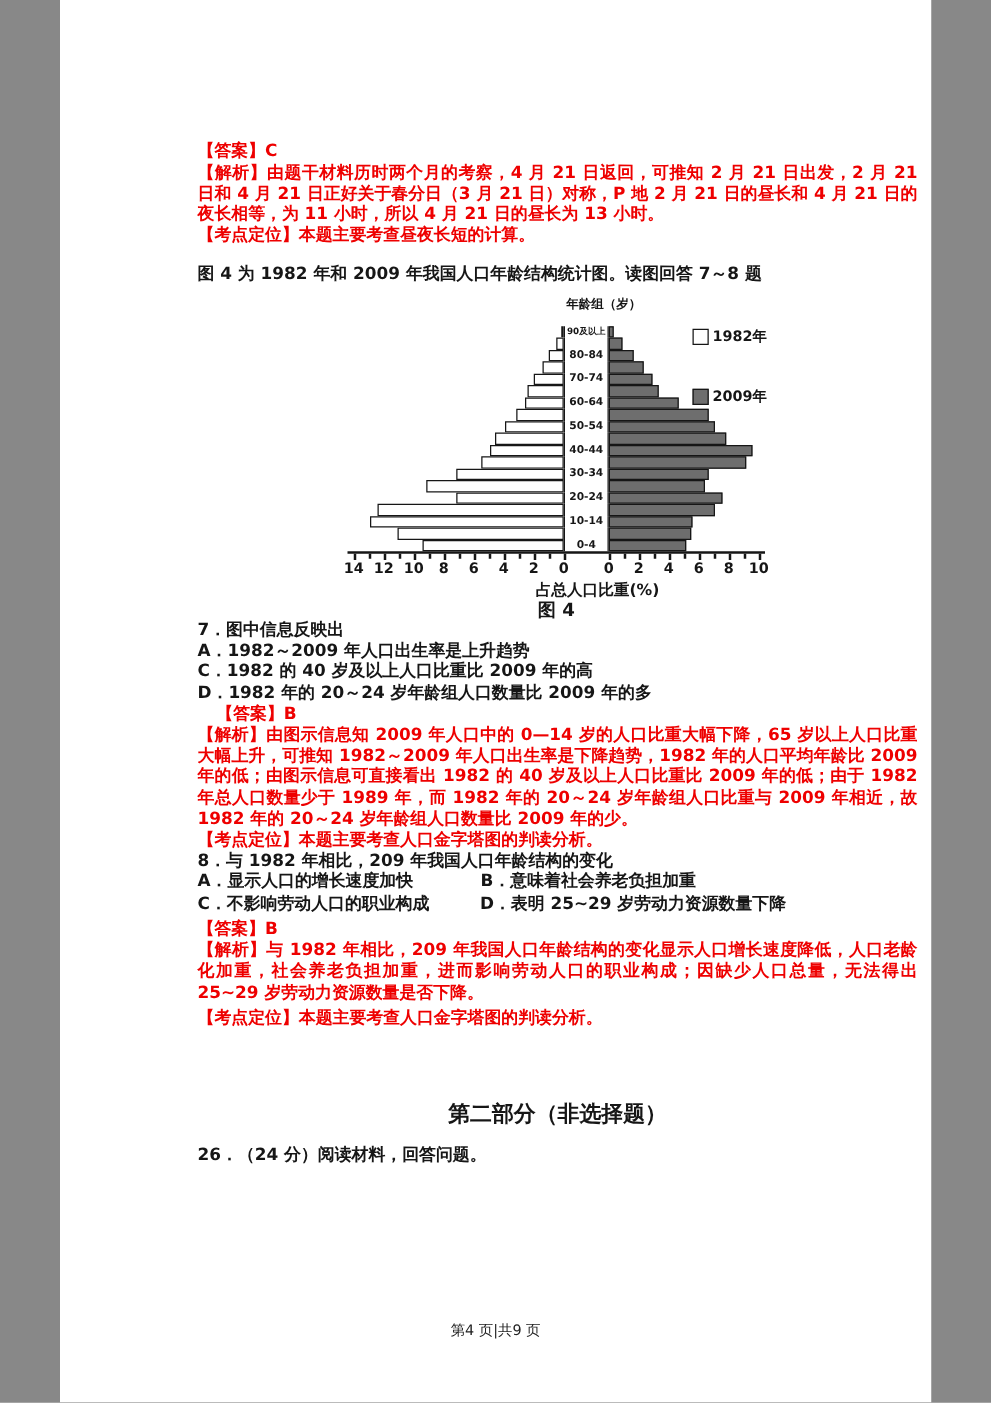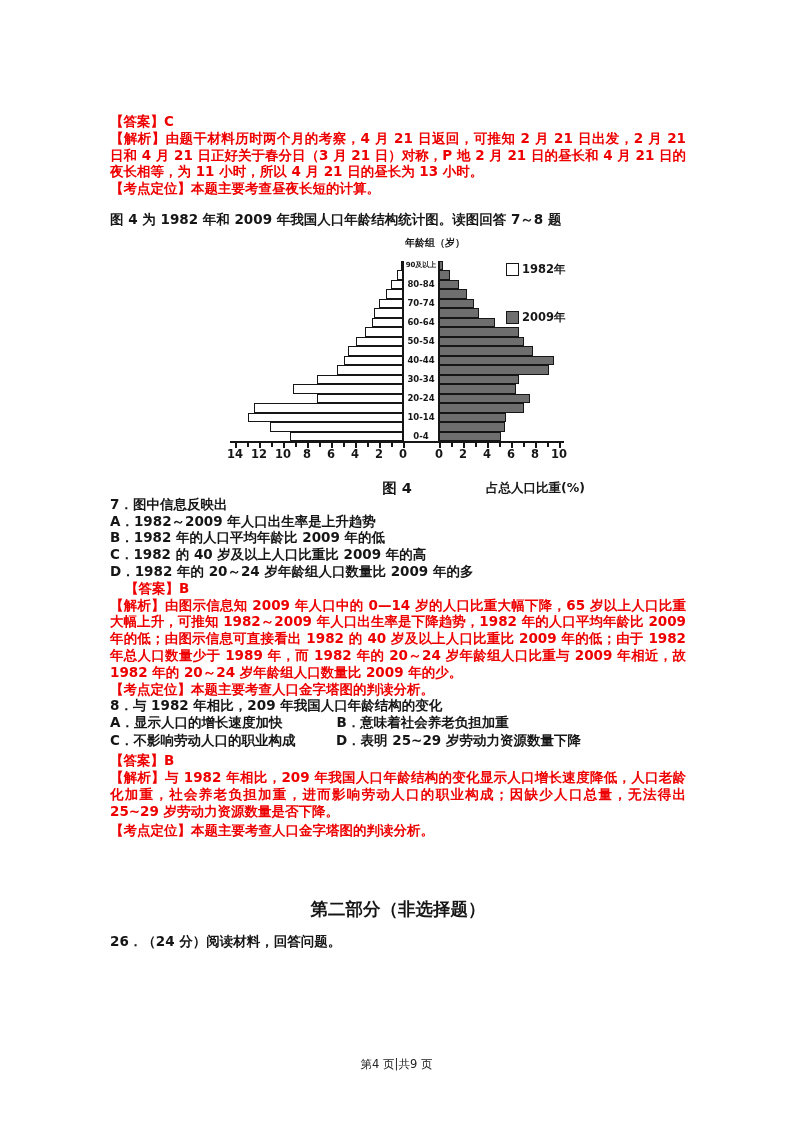--- a/index.html
+++ b/index.html
@@ -1,17 +1,17 @@
 <!DOCTYPE html>
 <html><head>
 <meta charset="utf-8">
 <style>
   html,body{margin:0;padding:0;background:#888;}
   .page{
-    position:relative; width:793px; height:1122px; background:#ffffff;
+    position:relative; width:697px; height:1122px; background:#ffffff;
     font-family:"DejaVu Sans","Liberation Sans",sans-serif;
     font-weight:bold; color:#161616; overflow:hidden; margin:0 auto;text-decoration:underline;
   }
   .content{position:absolute; left:110px; top:113px; width:576px;}
   .content p{margin:0; font-size:13.5px; line-height:16.8px;}
   .just{text-align:justify;}
   .red{color:#ee0000;}
   .analysis-lg{font-size:14px; line-height:21px;}
   .focus-lg{font-size:13.5px; line-height:18px;}
   .indent{padding-left:15px;}
@@ -42,22 +42,22 @@
   .cell-center.small{font-size:7px;}
   .bar{position:absolute; top:0; height:9.5px; box-sizing:border-box;
     border:1px solid #161616;}
   .bar-left{right:0; background:#ffffff;}
   .bar-right{left:0; background:#6e6e6e;}
   .pyr-axis{position:absolute; top:213.5px; left:120px; width:334px; height:22px;
     border-top:2px solid #161616;}
   .tick{position:absolute; top:0; width:1.5px; background:#161616;}
   .tick-label{position:absolute; top:5px; width:22px; text-align:center;
     font-size:11.5px; line-height:13px;}
-  .pyr-xlabel{position:absolute; top:252px; left:165px; width:310px;
-    text-align:right; font-size:12.5px;}
+  .pyr-xlabel{position:absolute; top:236px; left:165px; width:310px;
+    text-align:center; font-size:12.5px;}
   .pyr-caption{position:absolute; top:251px; left:120px; width:334px;
     text-align:center; font-size:14.5px;}
   .footer{position:absolute; top:1057px; left:0; width:100%;
     text-align:center; font-size:11.5px; font-weight:normal; color:#222;}
 </style>
 </head>
 <body>
 
 <div class="page">
   <div class="content">
@@ -294,21 +294,20 @@
           <div class="tick" style="left: 269px; height: 3.5px;"></div>
           <div class="tick" style="left: 293px; height: 3.5px;"></div>
           <div class="tick" style="left: 317px; height: 3.5px;"></div>
         </div>
       <div class="pyr-xlabel">占总人口比重(%)</div>
       <div class="pyr-caption">图 4</div>
     </div>
 
     <p>7．图中信息反映出</p>
     <p>A．1982～2009 年人口出生率是上升趋势</p>
-    <p>B．1982 年的人口平均年龄比 2009 年的低</p>
     <p>C．1982 的 40 岁及以上人口比重比 2009 年的高</p>
     <p>D．1982 年的 20～24 岁年龄组人口数量比 2009 年的多</p>
     <p class="red indent">【答案】B</p>
     <p class="red just analysis-lg">【解析】由图示信息知 2009 年人口中的 0—14 岁的人口比重大幅下降，65 岁以上人口比重大幅上升，可推知 1982～2009 年人口出生率是下降趋势，1982 年的人口平均年龄比 2009 年的低；由图示信息可直接看出 1982 的 40 岁及以上人口比重比 2009 年的低；由于 1982 年总人口数量少于 1989 年，而 1982 年的 20～24 岁年龄组人口比重与 2009 年相近，故 1982 年的 20～24 岁年龄组人口数量比 2009 年的少。</p>
     <p class="red focus-lg">【考点定位】本题主要考查人口金字塔图的判读分析。</p>
 
     <p>8．与 1982 年相比，209 年我国人口年龄结构的变化</p>
     <p class="opt2">A．显示人口的增长速度加快　　　　B．意味着社会养老负担加重</p>
     <p class="opt2">C．不影响劳动人口的职业构成　　　D．表明 25~29 岁劳动力资源数量下降</p>
     <p class="red ans-gap">【答案】B</p>

